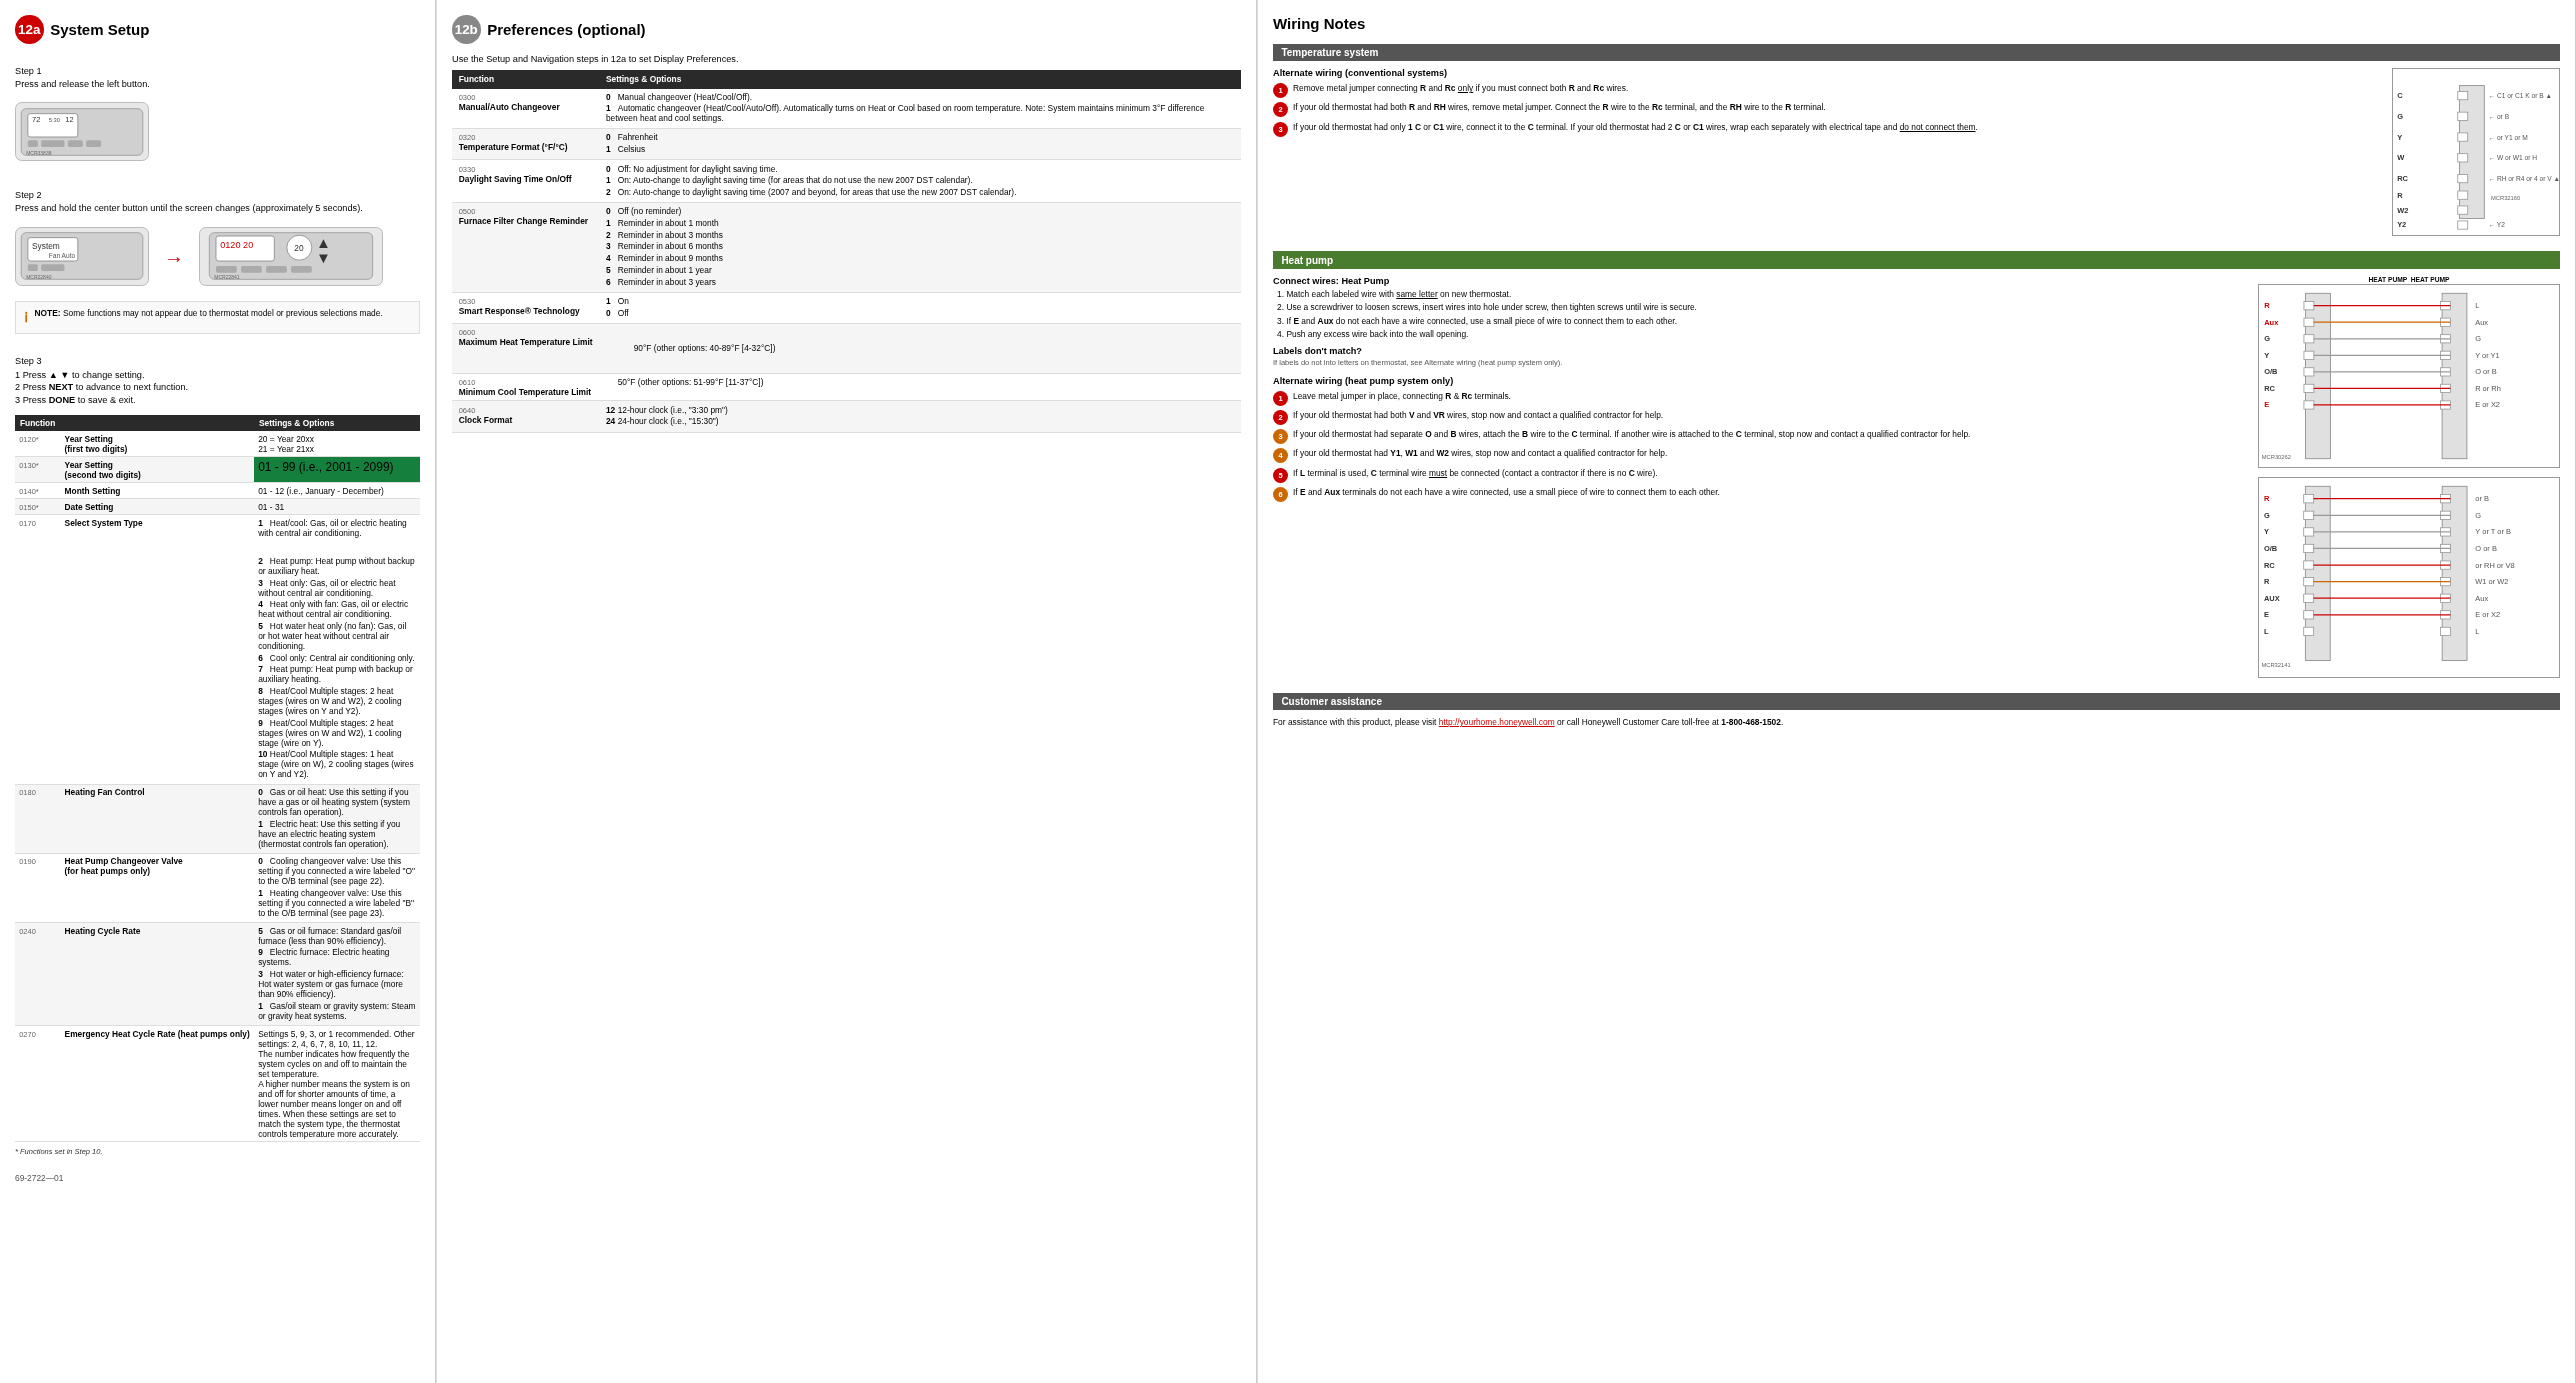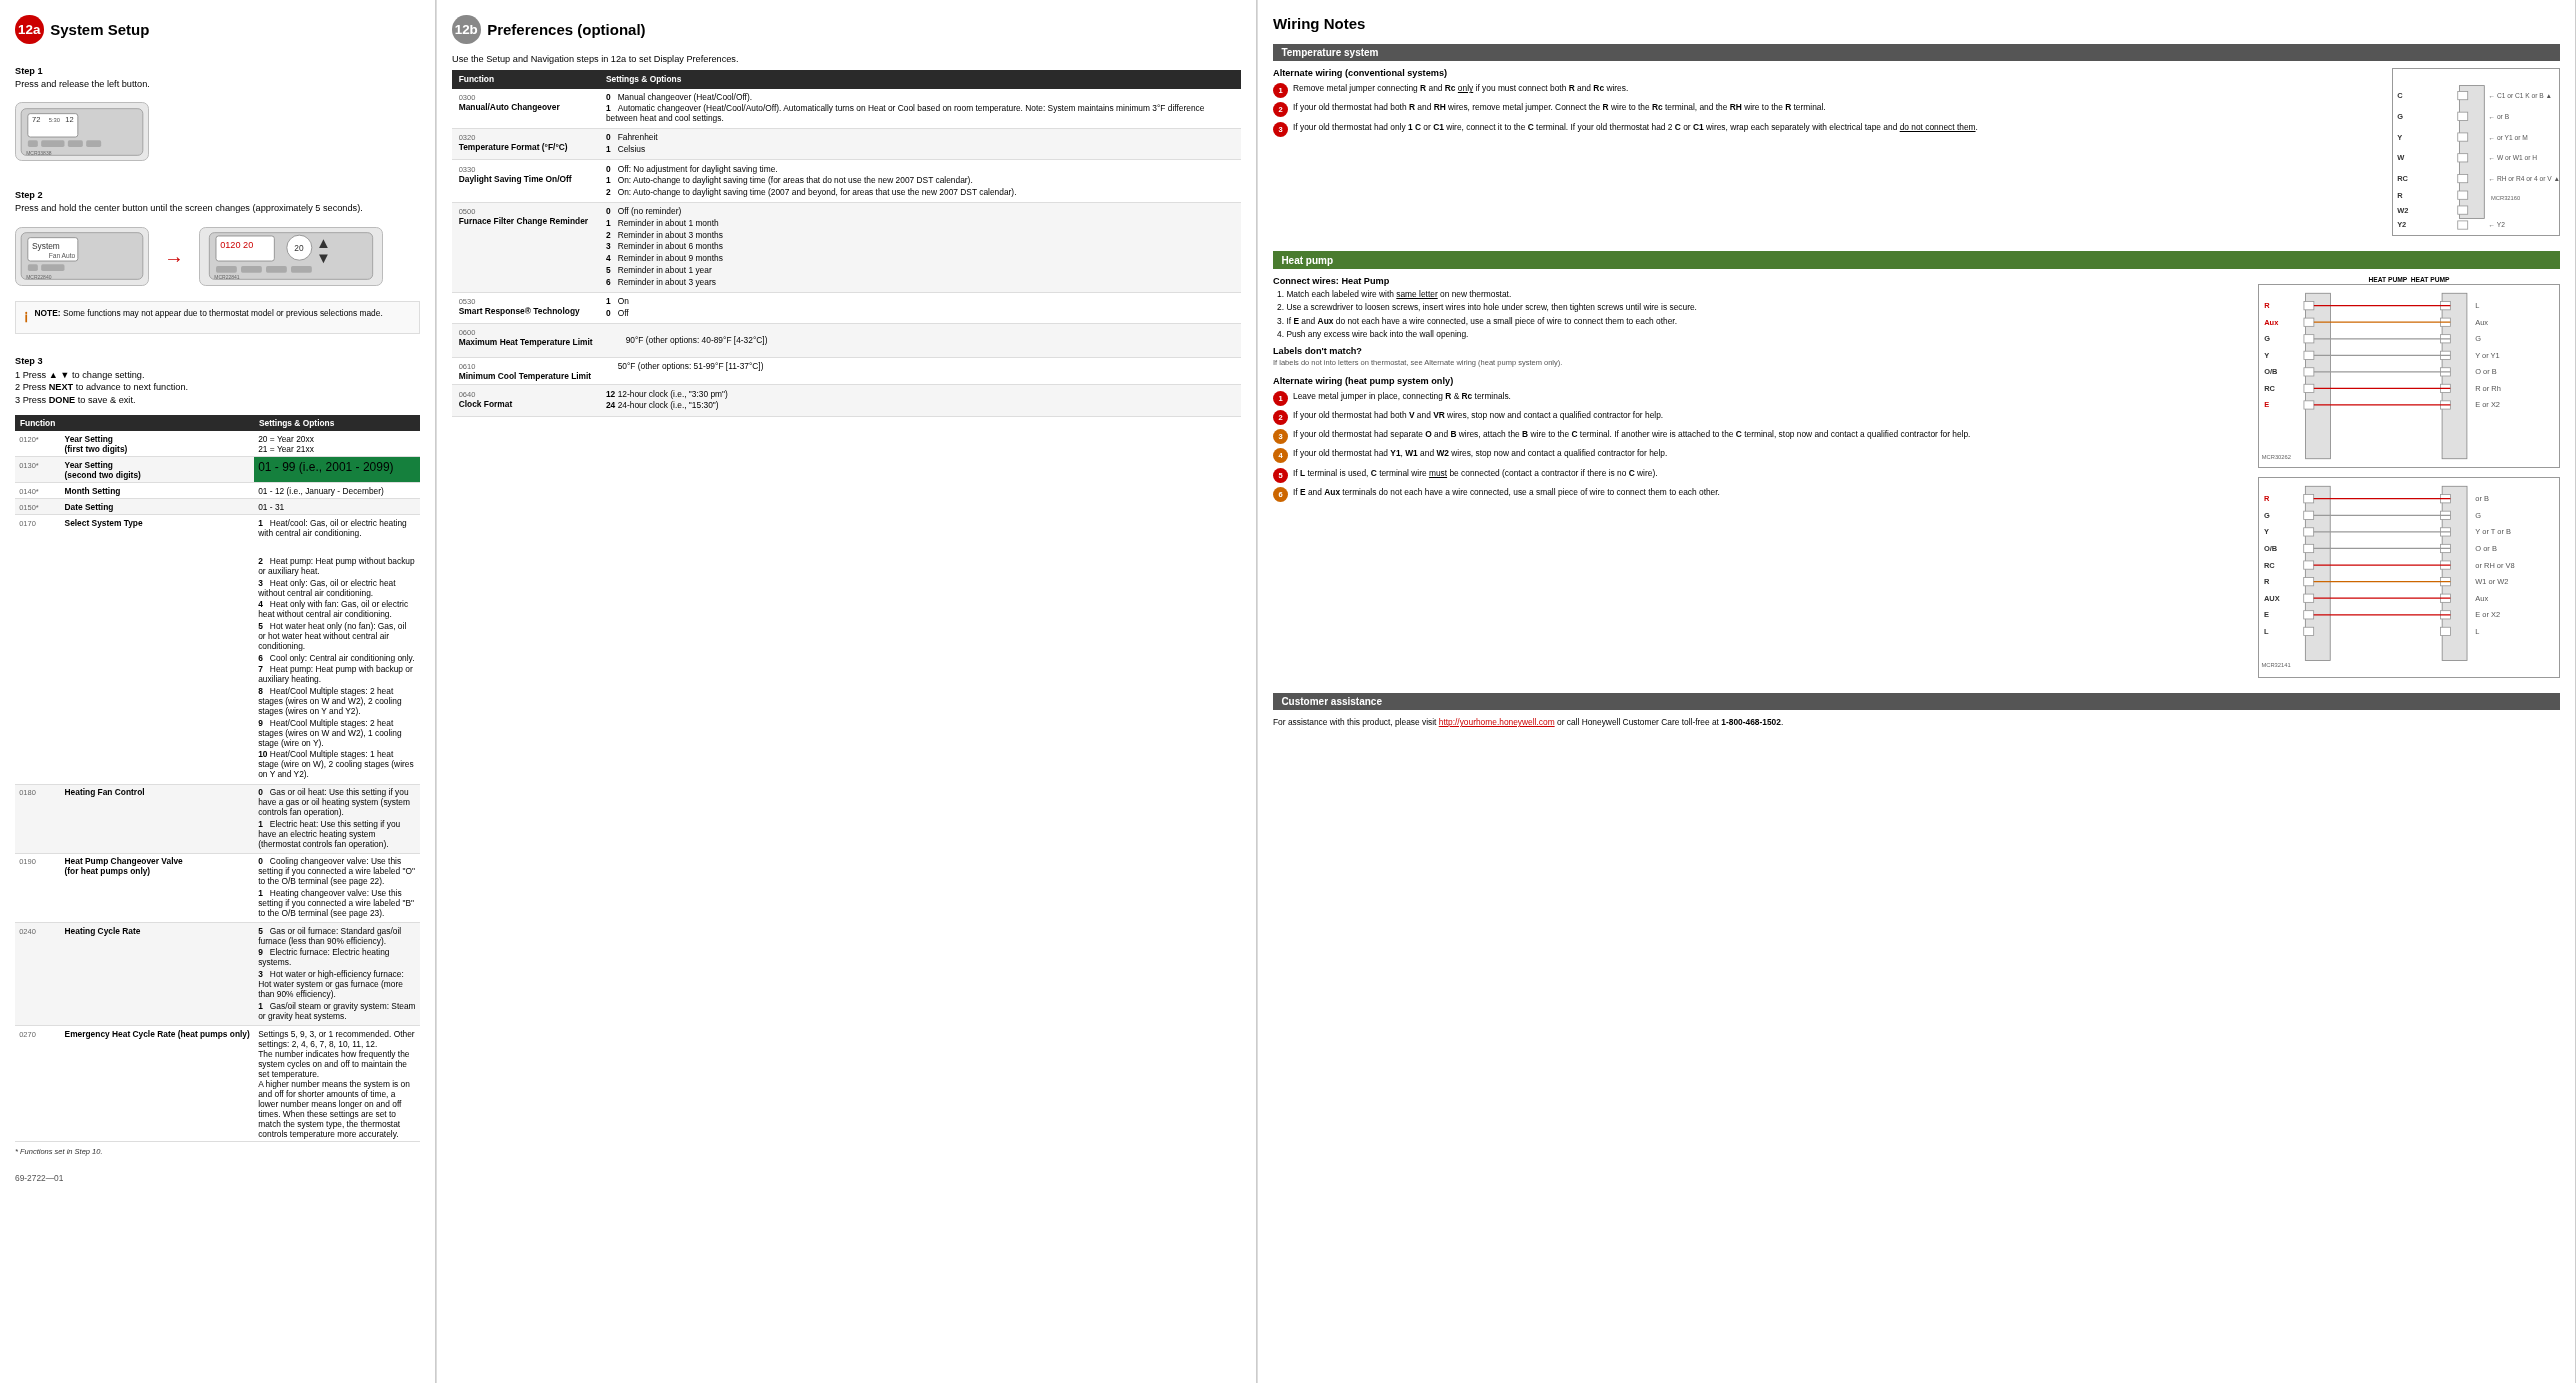--- a/index.html
+++ b/index.html
@@ -55,21 +55,21 @@
       font-weight: bold;
       display: inline;
       vertical-align: middle;
     }
     .section-header {
       margin-bottom: 10px;
       display: flex;
       align-items: center;
     }
     .step-label {
-      font-weight: bold;
+      font-weight: normal;
       margin-bottom: 3.4px;
       margin-top: 22px;
       font-size: 9.2px;
     }
     .step-text {
       font-size: 9.2px;
       margin-bottom: 6.7px;
     }
 
     
@@ -537,21 +537,21 @@
           <td style="vertical-align: top; padding: 3.4px 6.7px; border-bottom: 0.8px solid rgb(221, 221, 221); font-size: 8.4px;">
             <ul style="list-style:none;padding:0;margin:0;">
               <li style="margin-bottom:1.7px;"><span style="font-weight:bold;display:inline-block;width:11.7px;">1</span>On</li>
               <li style="margin-bottom:1.7px;"><span style="font-weight:bold;display:inline-block;width:11.7px;">0</span>Off</li>
             </ul>
           </td>
         </tr>
         <tr>
           <td style="background: rgb(245, 245, 245); vertical-align: top; padding: 3.4px 6.7px; border-bottom: 0.8px solid rgb(221, 221, 221); font-size: 8.4px; width: 142px; white-space: nowrap;"><span style="font-size:7.5px;color:#666;">0600</span><br><span style="font-weight:bold;">Maximum Heat Temperature Limit</span></td>
           <td style="background: rgb(245, 245, 245); vertical-align: top; padding: 3.4px 6.7px; border-bottom: 0.8px solid rgb(221, 221, 221); font-size: 8.4px;">
-            <ul style="list-style:none;padding:0;margin:8px;">
+            <ul style="list-style:none;padding:0;margin:16px;">
               <li style="margin-bottom:1.7px;"><span style="font-weight:bold;display:inline-block;width:11.7px;"></span>90°F (other options: 40-89°F [4-32°C])</li>
             </ul>
           </td>
         </tr>
         <tr>
           <td style="vertical-align: top; padding: 3.4px 6.7px; border-bottom: 0.8px solid rgb(221, 221, 221); font-size: 8.4px; width: 142px; white-space: nowrap;"><span style="font-size:7.5px;color:#666;">0610</span><br><span style="font-weight:bold;">Minimum Cool Temperature Limit</span></td>
           <td style="vertical-align: top; padding: 3.4px 6.7px; border-bottom: 0.8px solid rgb(221, 221, 221); font-size: 8.4px;">
             <ul style="list-style:none;padding:0;margin:0;">
               <li style="margin-bottom:1.7px;"><span style="font-weight:bold;display:inline-block;width:11.7px;"></span>50°F (other options: 51-99°F [11-37°C])</li>
             </ul>

